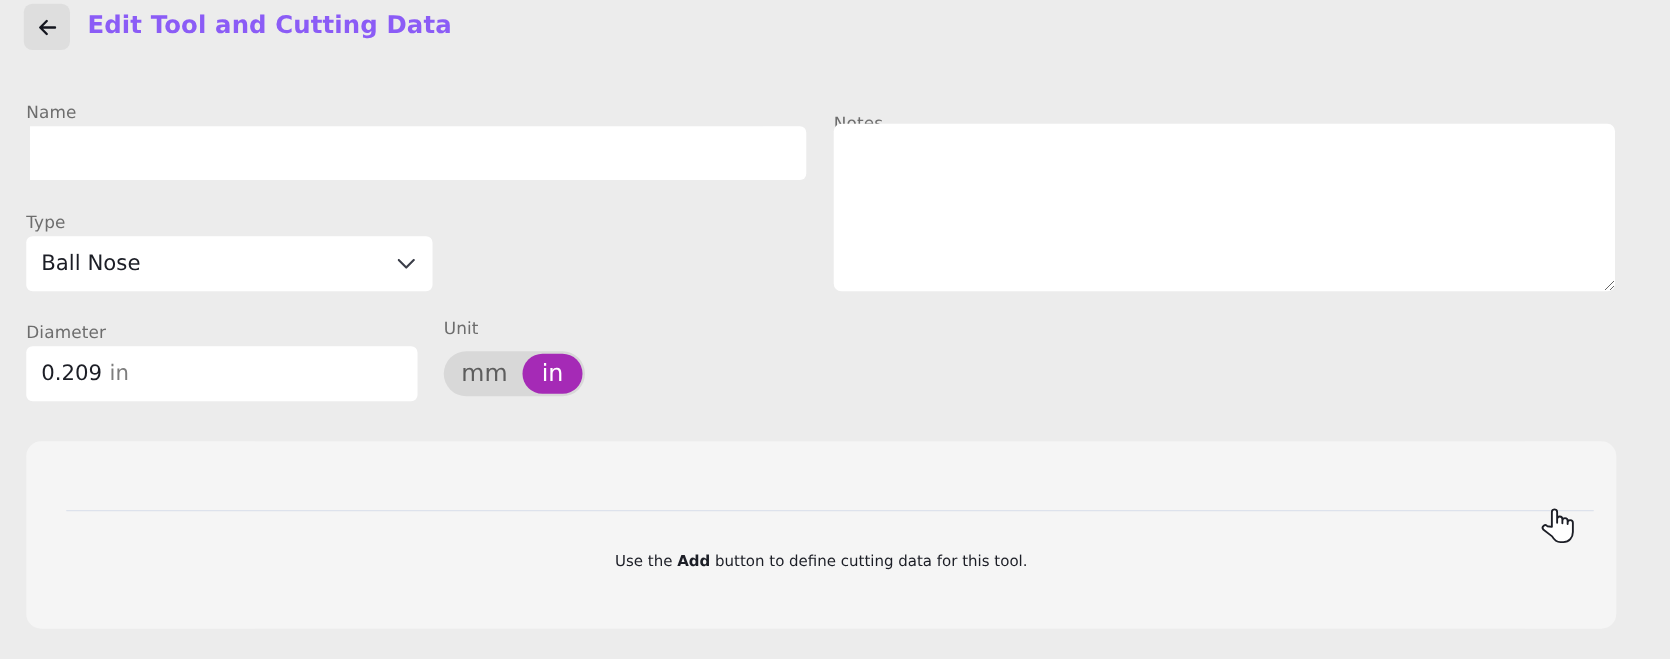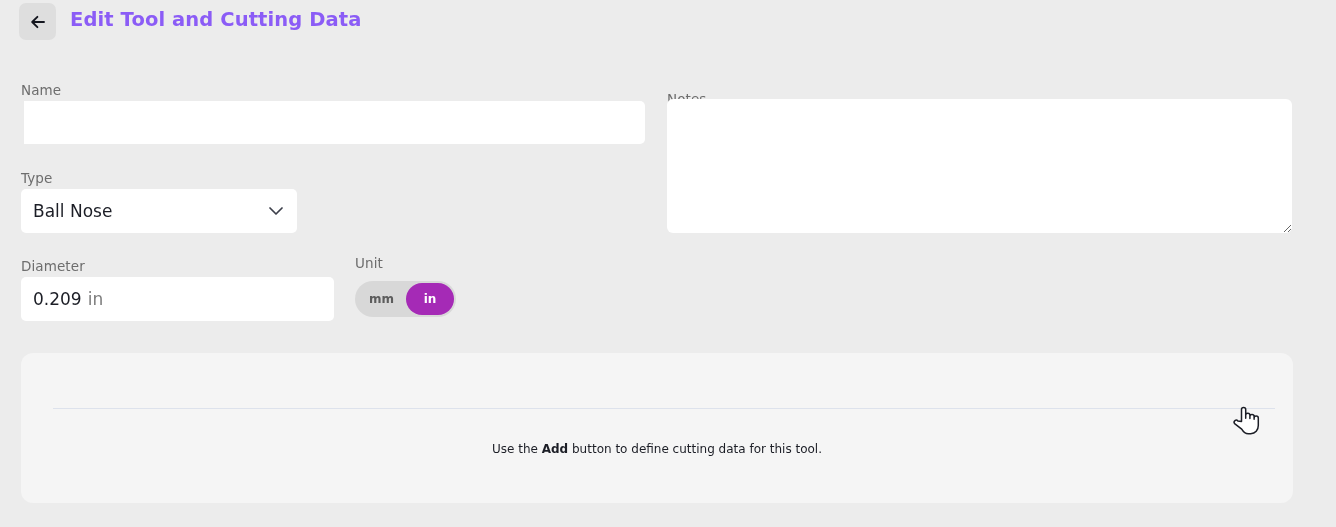--- a/index.html
+++ b/index.html
@@ -87,21 +87,21 @@
     font-size: 15px;
     color: #1c1e26;
     padding: 0 12px;
   }
 
   
   .type-label { position: absolute; left: 21px; top: 170px; }
   .type-select-wrap {
     position: absolute;
     left: 21px; top: 189px;
-    width: 276px; height: 44px;
+    width: 325px; height: 44px;
     background: #ffffff;
     border-radius: 5px;
     display: flex;
     align-items: center;
     cursor: pointer;
   }
   .type-value {
     padding-left: 12px;
     font-size: 17px;
     color: #1c1e26;
@@ -143,25 +143,24 @@
     align-items: center;
     padding: 2px;
   }
   .unit-opt {
     height: 32px;
     min-width: 48px;
     border-radius: 16px;
     display: flex;
     align-items: center;
     justify-content: center;
-    font-size: 12px;
+    font-size: 19px;
     color: #5d5d5d;
     cursor: pointer;
     padding: 0 12px;
-    font-weight: bold;
   }
   .unit-opt.active {
     background: #a52ab6;
     color: #ffffff;
   }
 
   
   .notes-label { position: absolute; left: 667px; top: 91px; }
   .notes-area {
     position: absolute;

